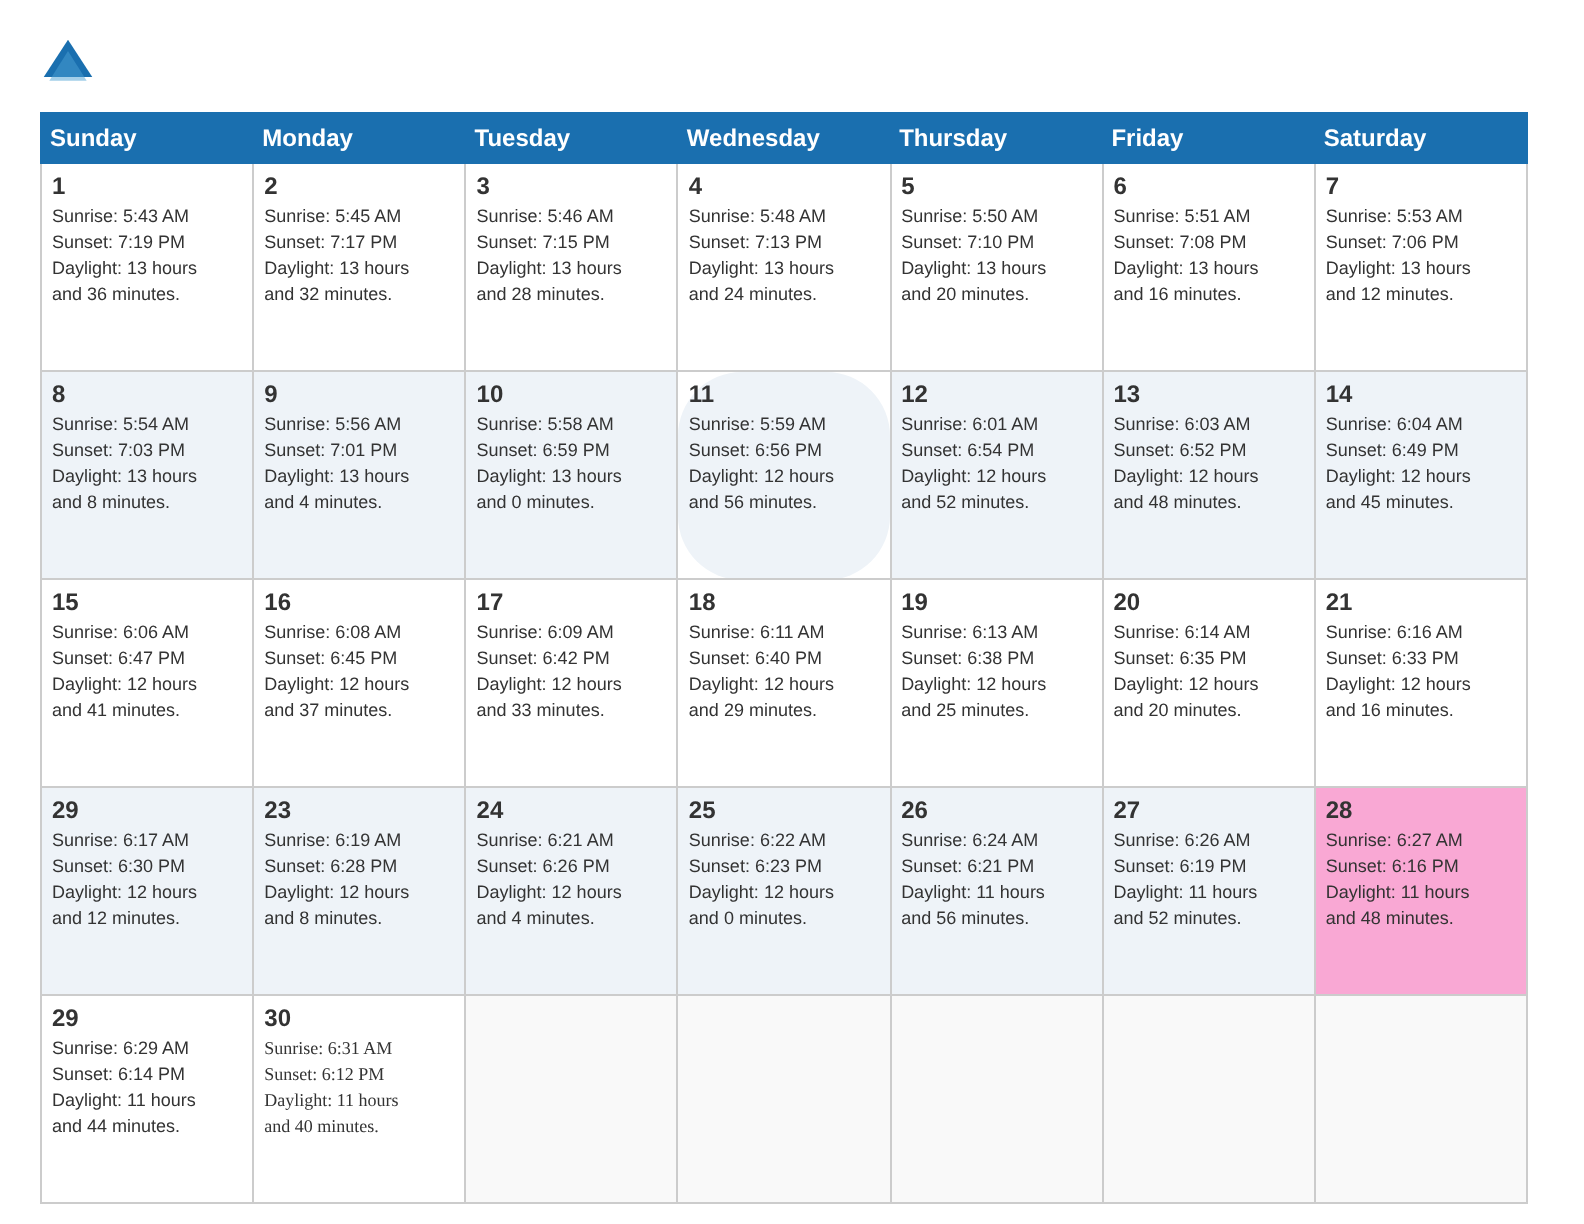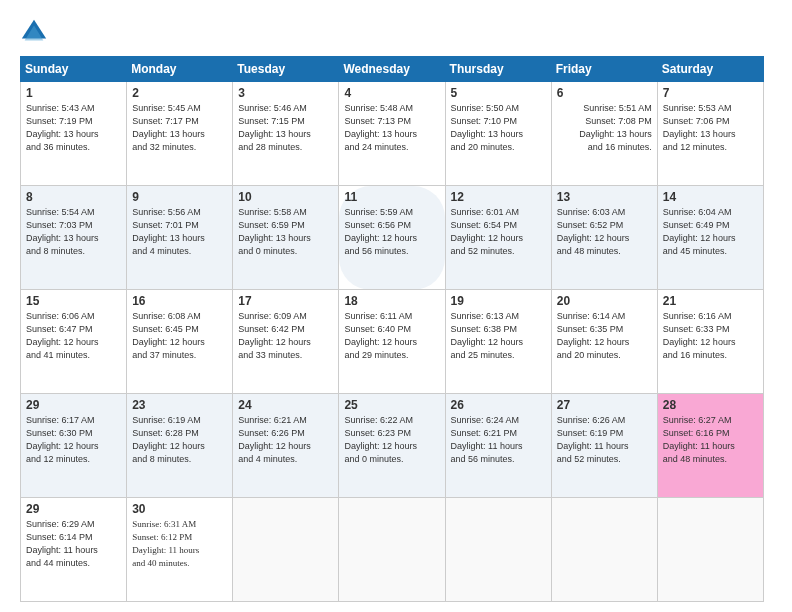--- a/index.html
+++ b/index.html
@@ -161,21 +161,21 @@
           </td>
           <td>
             <span class="day-num">5</span>
             <div class="day-info" style="white-space: pre-line;">Sunrise: 5:50 AM
 Sunset: 7:10 PM
 Daylight: 13 hours
 and 20 minutes.</div>
           </td>
           <td>
             <span class="day-num">6</span>
-            <div class="day-info" style="white-space: pre-line; text-align: right;">Sunrise: 5:51 AM
+            <div class="day-info" style="white-space: pre-line;">Sunrise: 5:51 AM
 Sunset: 7:08 PM
 Daylight: 13 hours
 and 16 minutes.</div>
           </td>
           <td>
             <span class="day-num">7</span>
             <div class="day-info" style="white-space: pre-line;">Sunrise: 5:53 AM
 Sunset: 7:06 PM
 Daylight: 13 hours
 and 12 minutes.</div>

